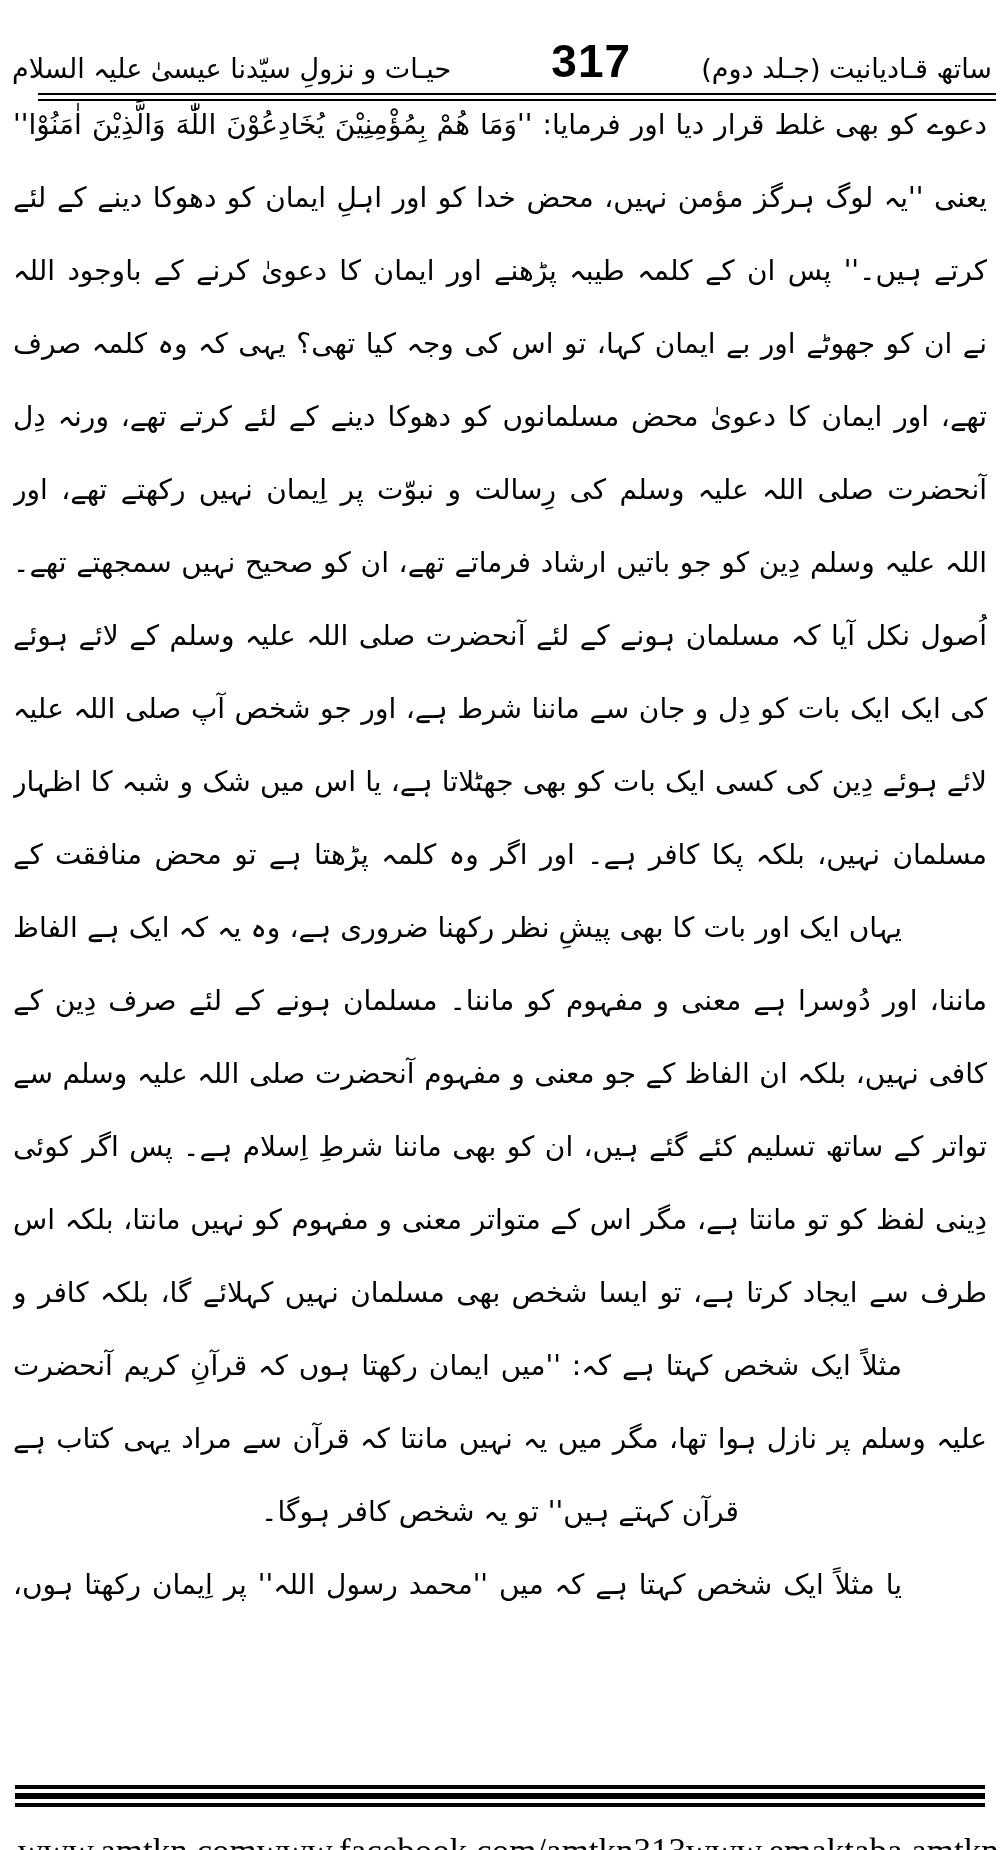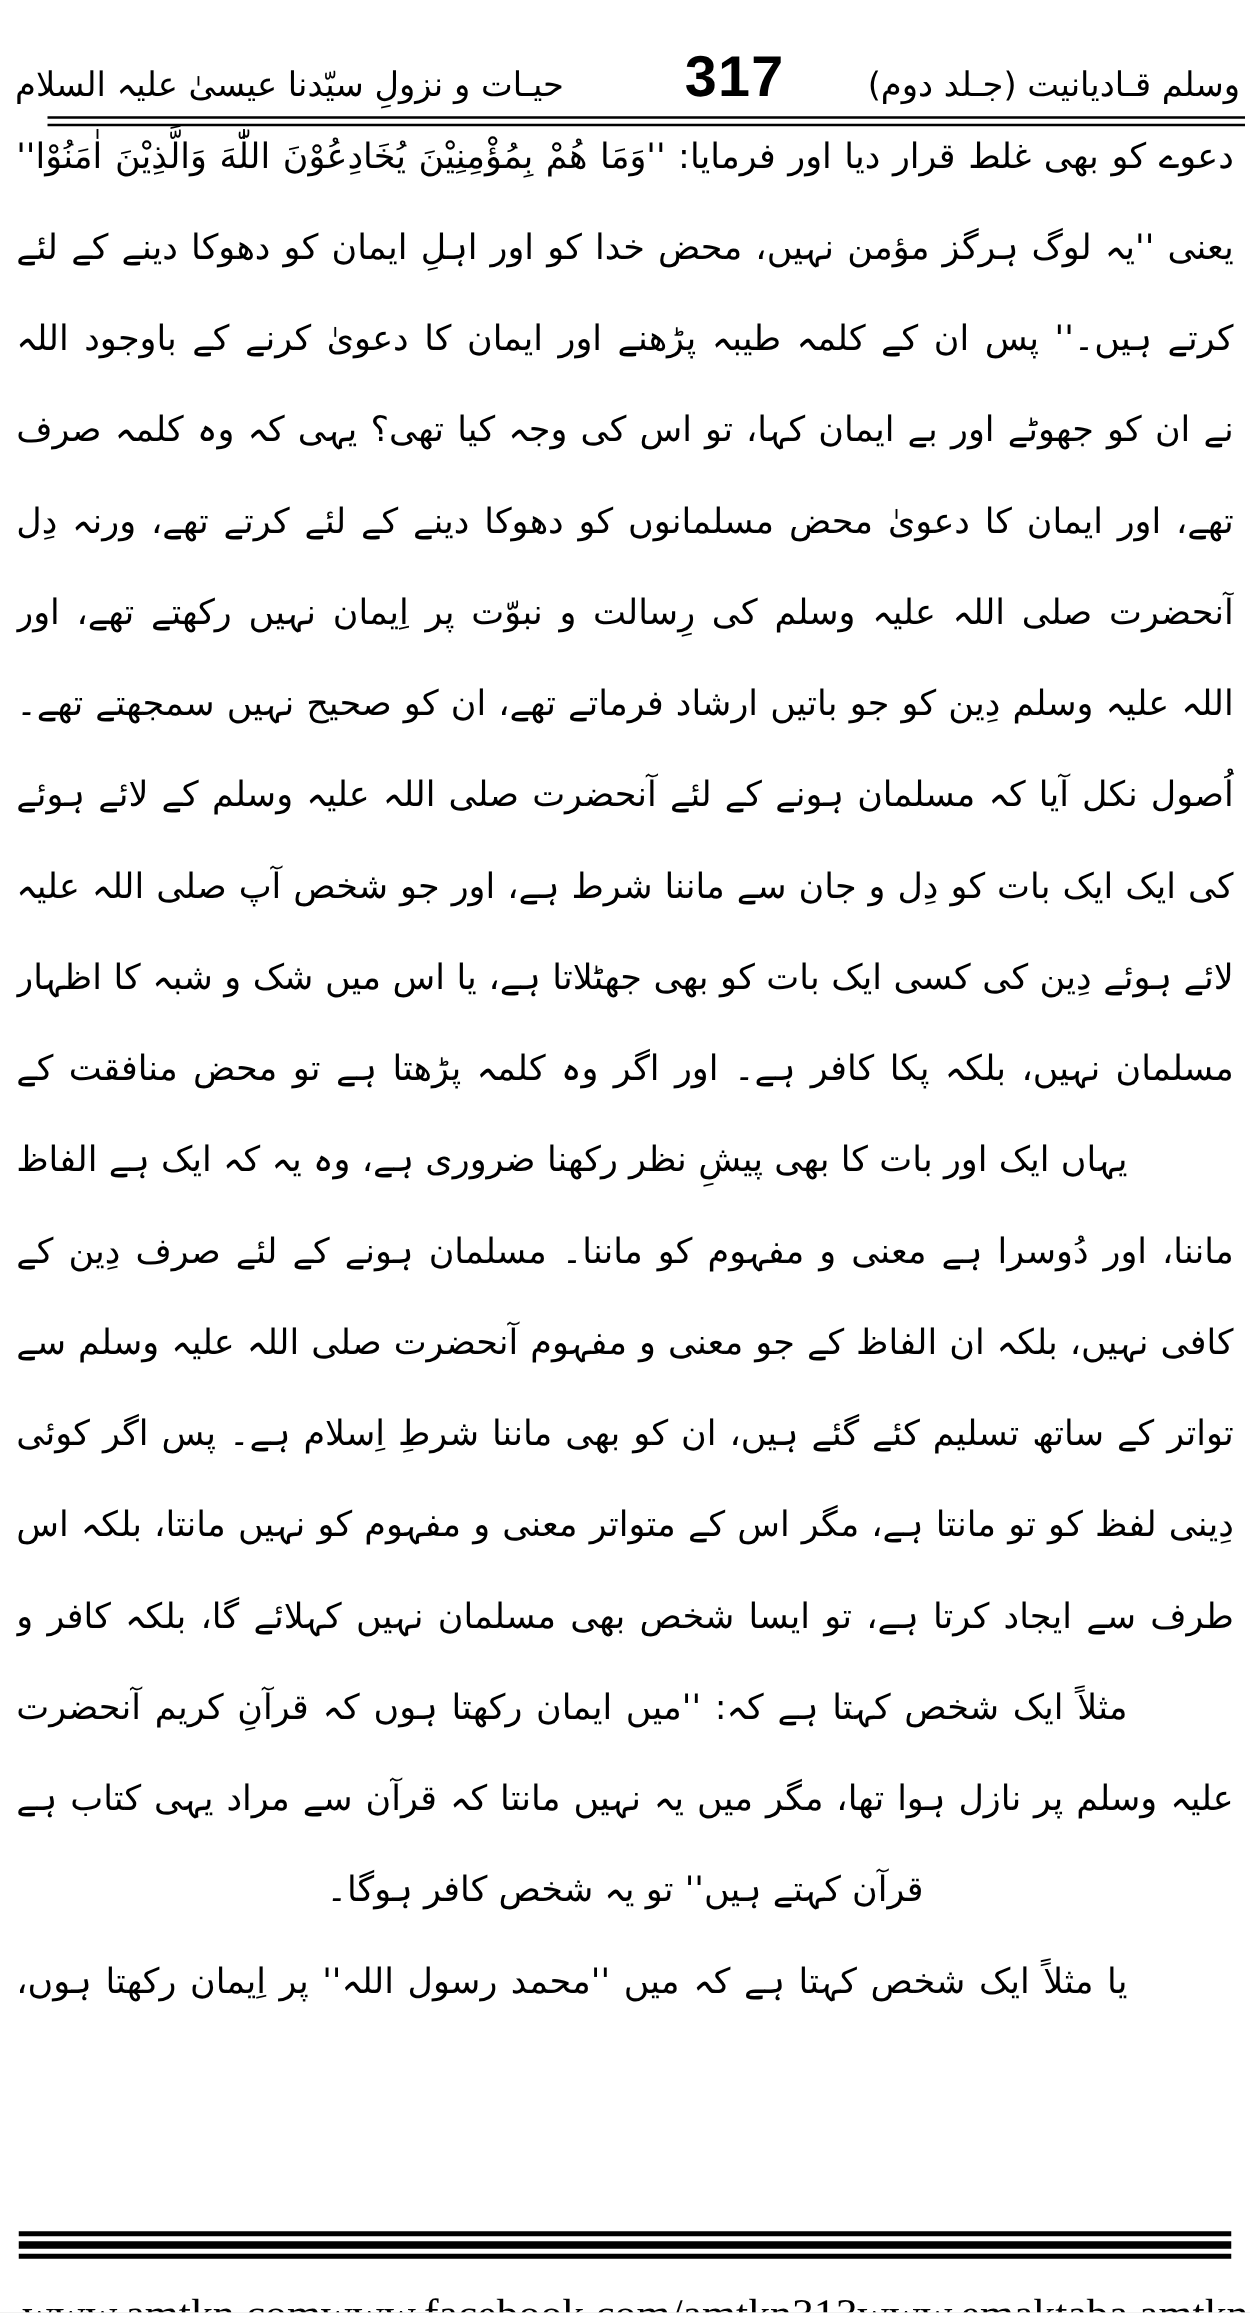--- a/index.html
+++ b/index.html
@@ -86,21 +86,21 @@
   }
 </style>
 </head>
 <body>
 
 <div class="page">
 
   <div class="hdr">
     <div class="hdr-urdu">حیـات و نزولِ سیّدنا عیسیٰ علیہ السلام</div>
     <div class="hdr-num">317</div>
-    <div class="hdr-urdu">وسلم قـادیانیت (جـلد دوم)</div>
+    <div class="hdr-urdu">ساتھ قـادیانیت (جـلد دوم)</div>
   </div>
   <div class="hdr-rule"></div>
 
   <div class="bodytext">
     <div class="line">دعوے کو بھی غلط قرار دیا اور فرمایا: ''وَمَا هُمْ بِمُؤْمِنِيْنَ يُخَادِعُوْنَ اللّٰهَ وَالَّذِيْنَ اٰمَنُوْا''</div>
     <div class="line">یعنی ''یہ لوگ ہرگز مؤمن نہیں، محض خدا کو اور اہلِ ایمان کو دھوکا دینے کے لئے ایمان کا دعویٰ</div>
     <div class="line">کرتے ہیں۔'' پس ان کے کلمہ طیبہ پڑھنے اور ایمان کا دعویٰ کرنے کے باوجود اللہ تعالیٰ</div>
     <div class="line">نے ان کو جھوٹے اور بے ایمان کہا، تو اس کی وجہ کیا تھی؟ یہی کہ وہ کلمہ صرف زبانی پڑھتے</div>
     <div class="line">تھے، اور ایمان کا دعویٰ محض مسلمانوں کو دھوکا دینے کے لئے کرتے تھے، ورنہ دِل سے وہ</div>
     <div class="line">آنحضرت صلی اللہ علیہ وسلم کی رِسالت و نبوّت پر اِیمان نہیں رکھتے تھے، اور آنحضرت صلی</div>

